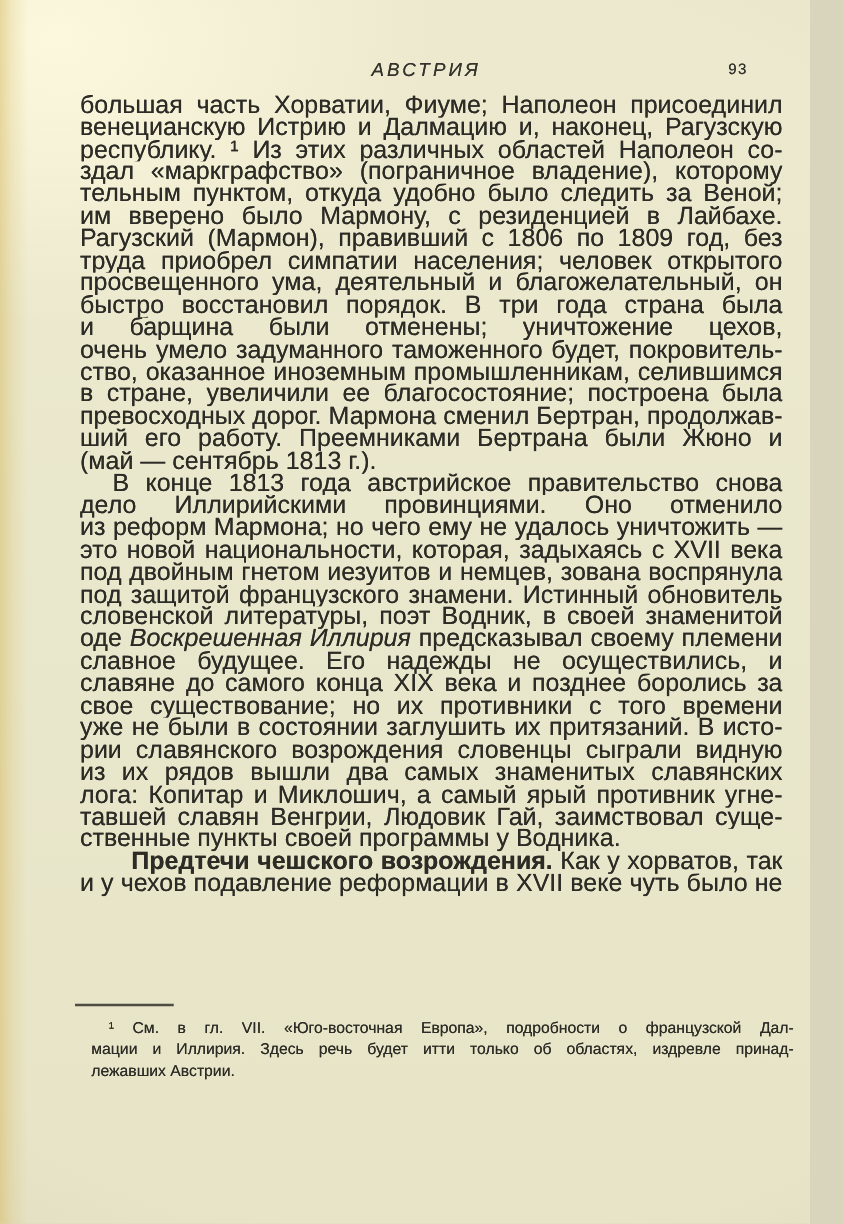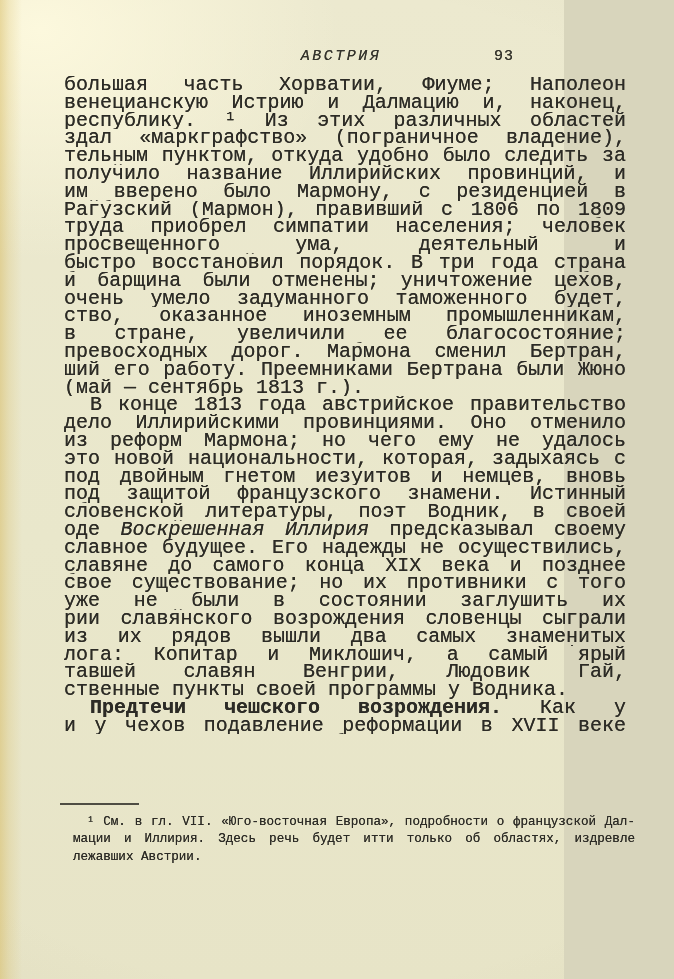--- a/index.html
+++ b/index.html
@@ -1,23 +1,23 @@
 <!DOCTYPE html>
 <html style="--paper: #e9e7cb; --ink: #2c2b26; --edge-tint: #d5b75a;"><head>
 <meta charset="utf-8">
 <style>
   * { margin: 0; padding: 0; box-sizing: border-box; }
   html, body { width: 674px; height: 979px; }
   body { background: #d8d5bc; overflow: hidden; }
 
   .page {
     position: relative;
-    width: 564px;
+    width: 648px;
     height: 979px;
-    font-family: Liberation Mono, monospace;
+    font-family: Liberation Sans, sans-serif;
     color: var(--ink, #2c2b26);
     background:
       linear-gradient(90deg, rgba(213,183,90,0.48) 0px, rgba(213,183,90,0.22) 9px, rgba(213,183,90,0) 22px),
       radial-gradient(ellipse 430px 330px at 7% 3%, rgba(253,249,222,0.95), rgba(253,249,222,0) 70%),
       radial-gradient(ellipse 900px 800px at 55% 50%, rgba(0,0,0,0) 62%, rgba(118,108,66,0.10) 100%),
       linear-gradient(180deg, #ece9cf 0%, #e9e7cb 55%, #e7e4c7 100%);
     text-shadow: 0 0 0.45px rgba(40,38,30,0.85);
   }
 
   .header-title {
@@ -25,41 +25,41 @@
     top: 48px; left: 60px; width: 562px;
     text-align: center;
     font-style: italic;
     font-size: 15px;
     letter-spacing: 2.5px;
     color: #34332c;
   }
   .page-number {
     position: absolute;
     top: 48px; right: 50px;
-    font-size: 15px;
+    font-size: 12px;
     letter-spacing: 1px;
     color: #34332c;
   }
 
   .body-text {
     position: absolute;
     top: 76px; left: 64px; width: 562px;
     font-size: 20px;
     line-height: 17.8px;
   }
   .line {
     height: 17.8px;
     overflow: hidden;
   }
   .line.just {
     text-align: justify;
     text-align-last: justify;
   }
   .line.first { text-indent: 26px; }
-  .b { font-weight: bold; }
+  .b { font-weight: bold; margin-left: 15px; }
   .i { font-style: italic; }
 
   .fn-divider {
     position: absolute;
     top: 803px; left: 60px;
     width: 79px; height: 2px;
     background: rgba(44,43,38,0.82);
   }
   .footnote {
     position: absolute;
@@ -78,40 +78,39 @@
   <div class="header-title">АВСТРИЯ</div>
   <div class="page-number">93</div>
 
   <div class="body-text">
       <div>
         <div class="line just"><span>большая часть Хорватии, Фиуме; Наполеон присоединил сюда</span></div>
         <div class="line just"><span>венецианскую Истрию и Далмацию и, наконец, Рагузскую</span></div>
         <div class="line just"><span>республику. ¹ Из этих различных областей Наполеон со-</span></div>
         <div class="line just"><span>здал «маркграфство» (пограничное владение), которому по-</span></div>
         <div class="line just"><span>тельным пунктом, откуда удобно было следить за Веной; оно</span></div>
-        <div class="line just"><span>получило название Иллирийских провинций, и управление</span></div>
         <div class="line just"><span>им вверено было Мармону, с резиденцией в Лайбахе. Герцог</span></div>
         <div class="line just"><span>Рагузский (Мармон), правивший с 1806 по 1809 год, без</span></div>
         <div class="line just"><span>труда приобрел симпатии населения; человек открытого</span></div>
         <div class="line just"><span>просвещенного ума, деятельный и благожелательный, он</span></div>
         <div class="line just"><span>быстро восстановил порядок. В три года страна была преобра-</span></div>
         <div class="line just"><span>и барщина были отменены; уничтожение цехов, установление</span></div>
         <div class="line just"><span>очень умело задуманного таможенного будет, покровитель-</span></div>
         <div class="line just"><span>ство, оказанное иноземным промышленникам, селившимся</span></div>
         <div class="line just"><span>в стране, увеличили ее благосостояние; построена была сеть</span></div>
         <div class="line just"><span>превосходных дорог. Мармона сменил Бертран, продолжав-</span></div>
         <div class="line just"><span>ший его работу. Преемниками Бертрана были Жюно и Фуше</span></div>
         <div class="line"><span>(май — сентябрь 1813 г.).</span></div>
       </div>
       <div>
         <div class="line just first"><span>В конце 1813 года австрийское правительство снова овла-</span></div>
         <div class="line just"><span>дело Иллирийскими провинциями. Оно отменило некоторые</span></div>
         <div class="line just"><span>из реформ Мармона; но чего ему не удалось уничтожить —</span></div>
         <div class="line just"><span>это новой национальности, которая, задыхаясь с XVII века</span></div>
-        <div class="line just"><span>под двойным гнетом иезуитов и немцев, вновь воспрянула</span></div>
+        <div class="line just"><span>под двойным гнетом иезуитов и немцев, зована воспрянула</span></div>
         <div class="line just"><span>под защитой французского знамени. Истинный обновитель</span></div>
         <div class="line just"><span>словенской литературы, поэт Водник, в своей знаменитой</span></div>
         <div class="line just"><span>оде </span><span class="i">Воскрешенная Иллирия</span><span> предсказывал своему племени</span></div>
         <div class="line just"><span>славное будущее. Его надежды не осуществились, и южные</span></div>
         <div class="line just"><span>славяне до самого конца XIX века и позднее боролись за</span></div>
         <div class="line just"><span>свое существование; но их противники с того времени никогда</span></div>
         <div class="line just"><span>уже не были в состоянии заглушить их притязаний. В исто-</span></div>
         <div class="line just"><span>рии славянского возрождения словенцы сыграли видную роль;</span></div>
         <div class="line just"><span>из их рядов вышли два самых знаменитых славянских фило-</span></div>
         <div class="line just"><span>лога: Копитар и Миклошич, а самый ярый противник угне-</span></div>

